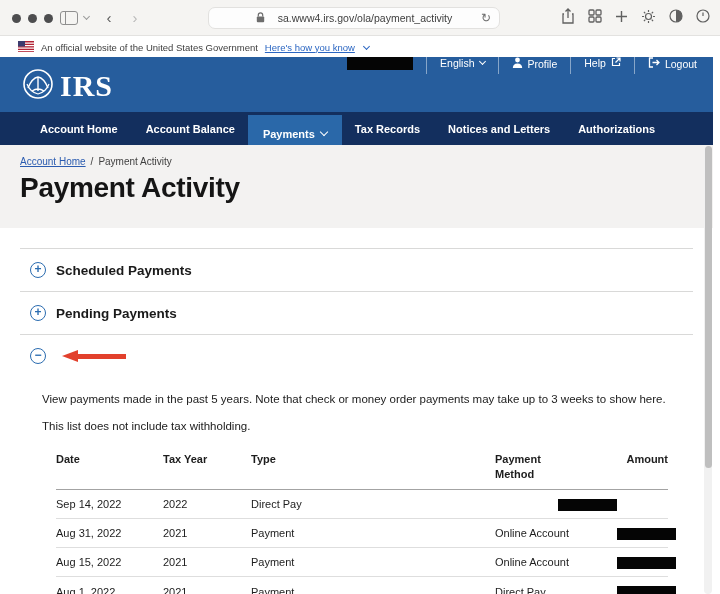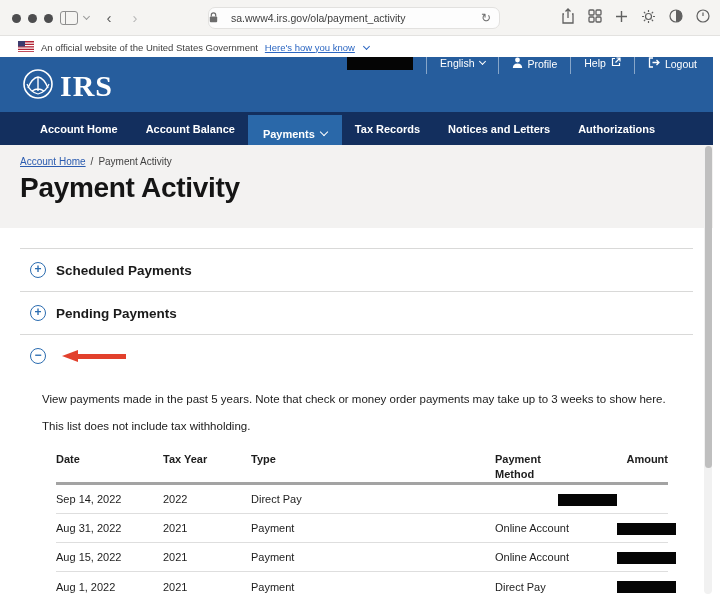--- a/index.html
+++ b/index.html
@@ -10,21 +10,21 @@
   .chrome { position:absolute; top:0; left:0; width:720px; height:36px; background:#f5f4f2; border-bottom:1px solid #e3e2e0; }
   .traffic { position:absolute; top:14px; left:12px; display:flex; gap:7px; }
   .traffic .dot { width:9px; height:9px; border-radius:50%; background:#4d4d4f; }
   .sidebar-ic { position:absolute; top:11px; left:60px; width:18px; height:14px; border:1.4px solid #8f8f8f; border-radius:3px; }
   .sidebar-ic::before { content:""; position:absolute; left:4px; top:0; bottom:0; width:1.4px; background:#8f8f8f; }
   .chev { display:inline-block; width:7px; height:7px; border-right:1.6px solid currentColor; border-bottom:1.6px solid currentColor; transform:rotate(45deg); }
   .chev.small { width:5px; height:5px; }
   .sidebar-chev { position:absolute; top:14px; left:84px; color:#9a9a9a; }
   .navbtn { position:absolute; top:9px; font-size:15px; color:#5a5a5a; width:18px; text-align:center; }
   .navbtn.fwd { color:#b9b9b9; }
-  .urlbar { position:absolute; top:7px; left:208px; width:292px; height:22px; background:#fdfdfd; border:1px solid #e2e1df; border-radius:7px; display:flex; align-items:center; gap:13px; font-size:10.5px; color:#3e3e3e; }
+  .urlbar { position:absolute; top:7px; left:208px; width:292px; height:22px; background:#fdfdfd; border:1px solid #e2e1df; border-radius:7px; display:flex; align-items:center; justify-content:center; gap:13px; font-size:10.5px; color:#3e3e3e; }
   .urlbar .refresh { position:absolute; right:8px; top:3px; color:#6d6d6d; font-size:12px; }
   .chrome-right { position:absolute; top:8px; right:10px; display:flex; gap:13px; align-items:center; color:#606060; }
   .chrome-right svg { display:block; }
 
   
   .gov { position:absolute; top:37px; left:0; width:713px; height:20px; background:#fff; display:flex; align-items:center; padding-left:18px; gap:7px; font-size:9.5px; color:#3d3d3d; }
   .gov a { color:#2b66c2; }
   .gov .chev { color:#2b66c2; margin-left:2px; margin-bottom:2px; }
 
   
@@ -57,21 +57,21 @@
   .acc-label { margin-left:10px; font-size:13.5px; font-weight:bold; color:#1a1a1a; }
   .arrow-ann { position:relative; width:64px; height:13px; margin-left:16px; }
   .arrow-ann .tail { position:absolute; left:14px; right:0; top:4.5px; height:4.5px; background:#e2402c; }
   .arrow-ann .head { position:absolute; left:0; top:0; width:0; height:0; border-top:6.5px solid transparent; border-bottom:6.5px solid transparent; border-right:16px solid #e2402c; }
 
   .desc { margin:16px 20px 0 42px; font-size:11.5px; color:#212121; }
   .note { margin:15px 20px 0 42px; font-size:11.5px; color:#212121; }
 
   .tbl { margin:20px 0 0 56px; width:612px; font-size:11px; color:#1d1d1d; }
   .tr { display:grid; grid-template-columns:107px 88px 244px 122px 1fr; align-items:center; }
-  .tr.head { align-items:start; border-bottom:3px solid #a3a3a3; font-weight:bold; line-height:15px; }
+  .tr.head { align-items:start; padding-bottom:7px; border-bottom:1px solid #a3a3a3; font-weight:bold; line-height:15px; }
   .tr.head .th-method { width:56px; }
   .tr.body { height:29px; border-bottom:1px solid #dedede; }
   .tr.body:last-child { border-bottom:none; }
   .cell-amount { text-align:right; }
   .redacted-amount { display:inline-block; width:59px; height:12px; background:#050505; vertical-align:middle; }
 
   
   .scroll-track { position:absolute; top:146px; right:8px; width:8px; height:448px; background:#f1f1f1; border-radius:4px; }
   .scroll-thumb { position:absolute; top:0; left:0.5px; width:7px; height:322px; background:#bfbfbf; border-radius:4px; }
 </style>

